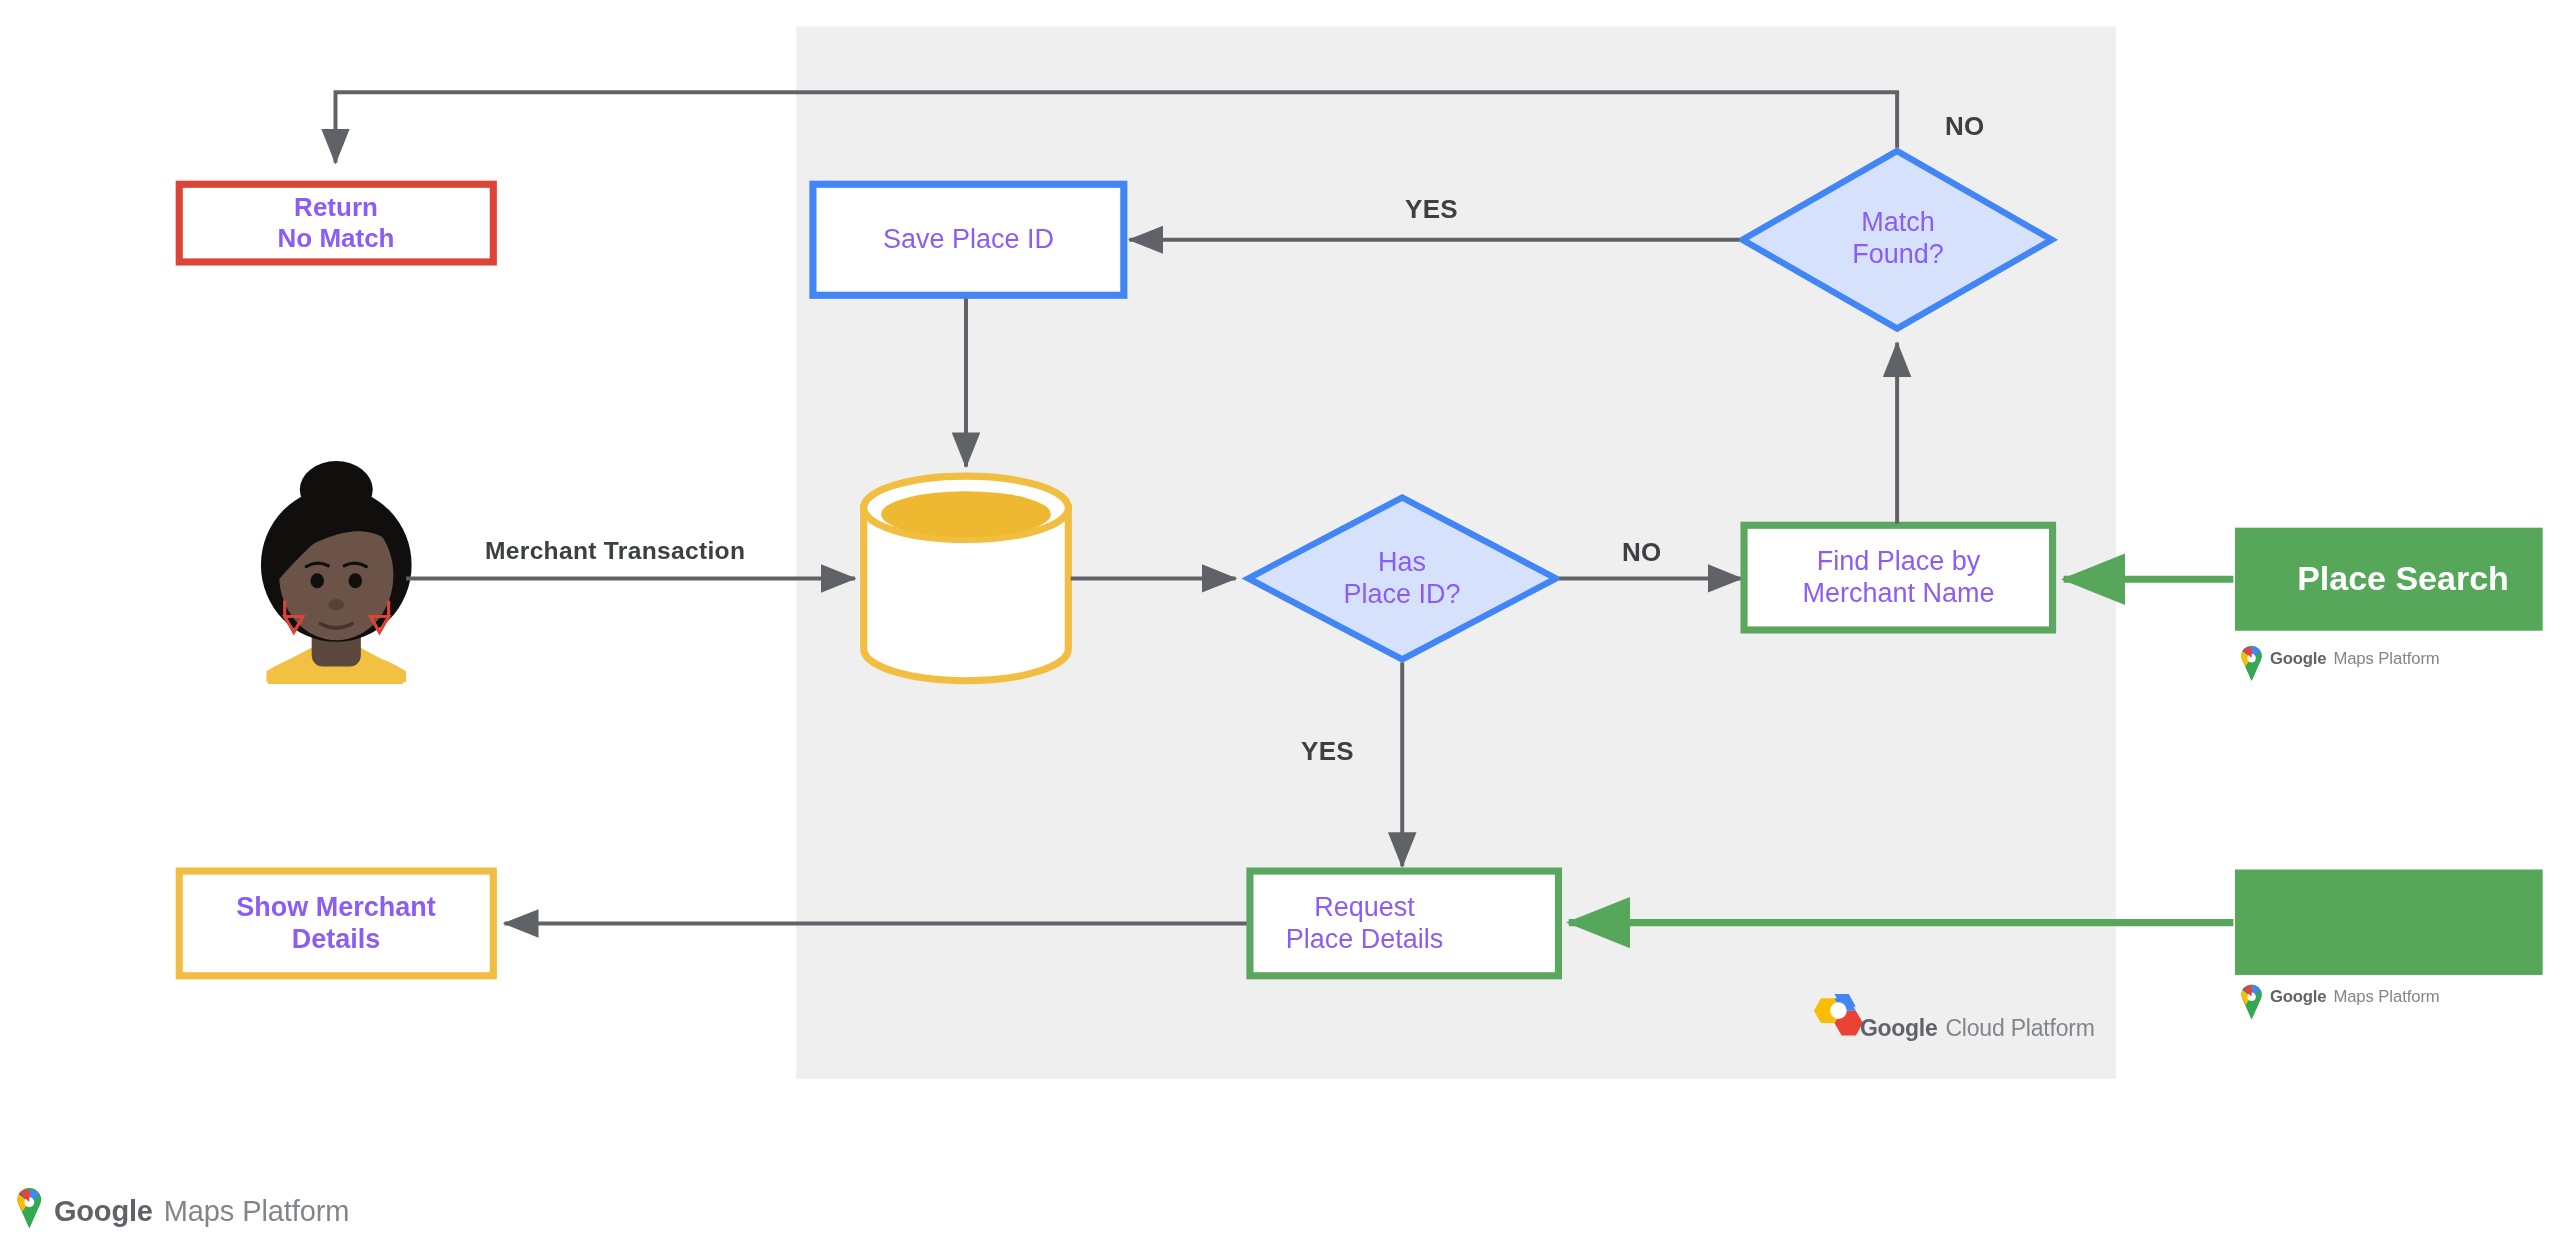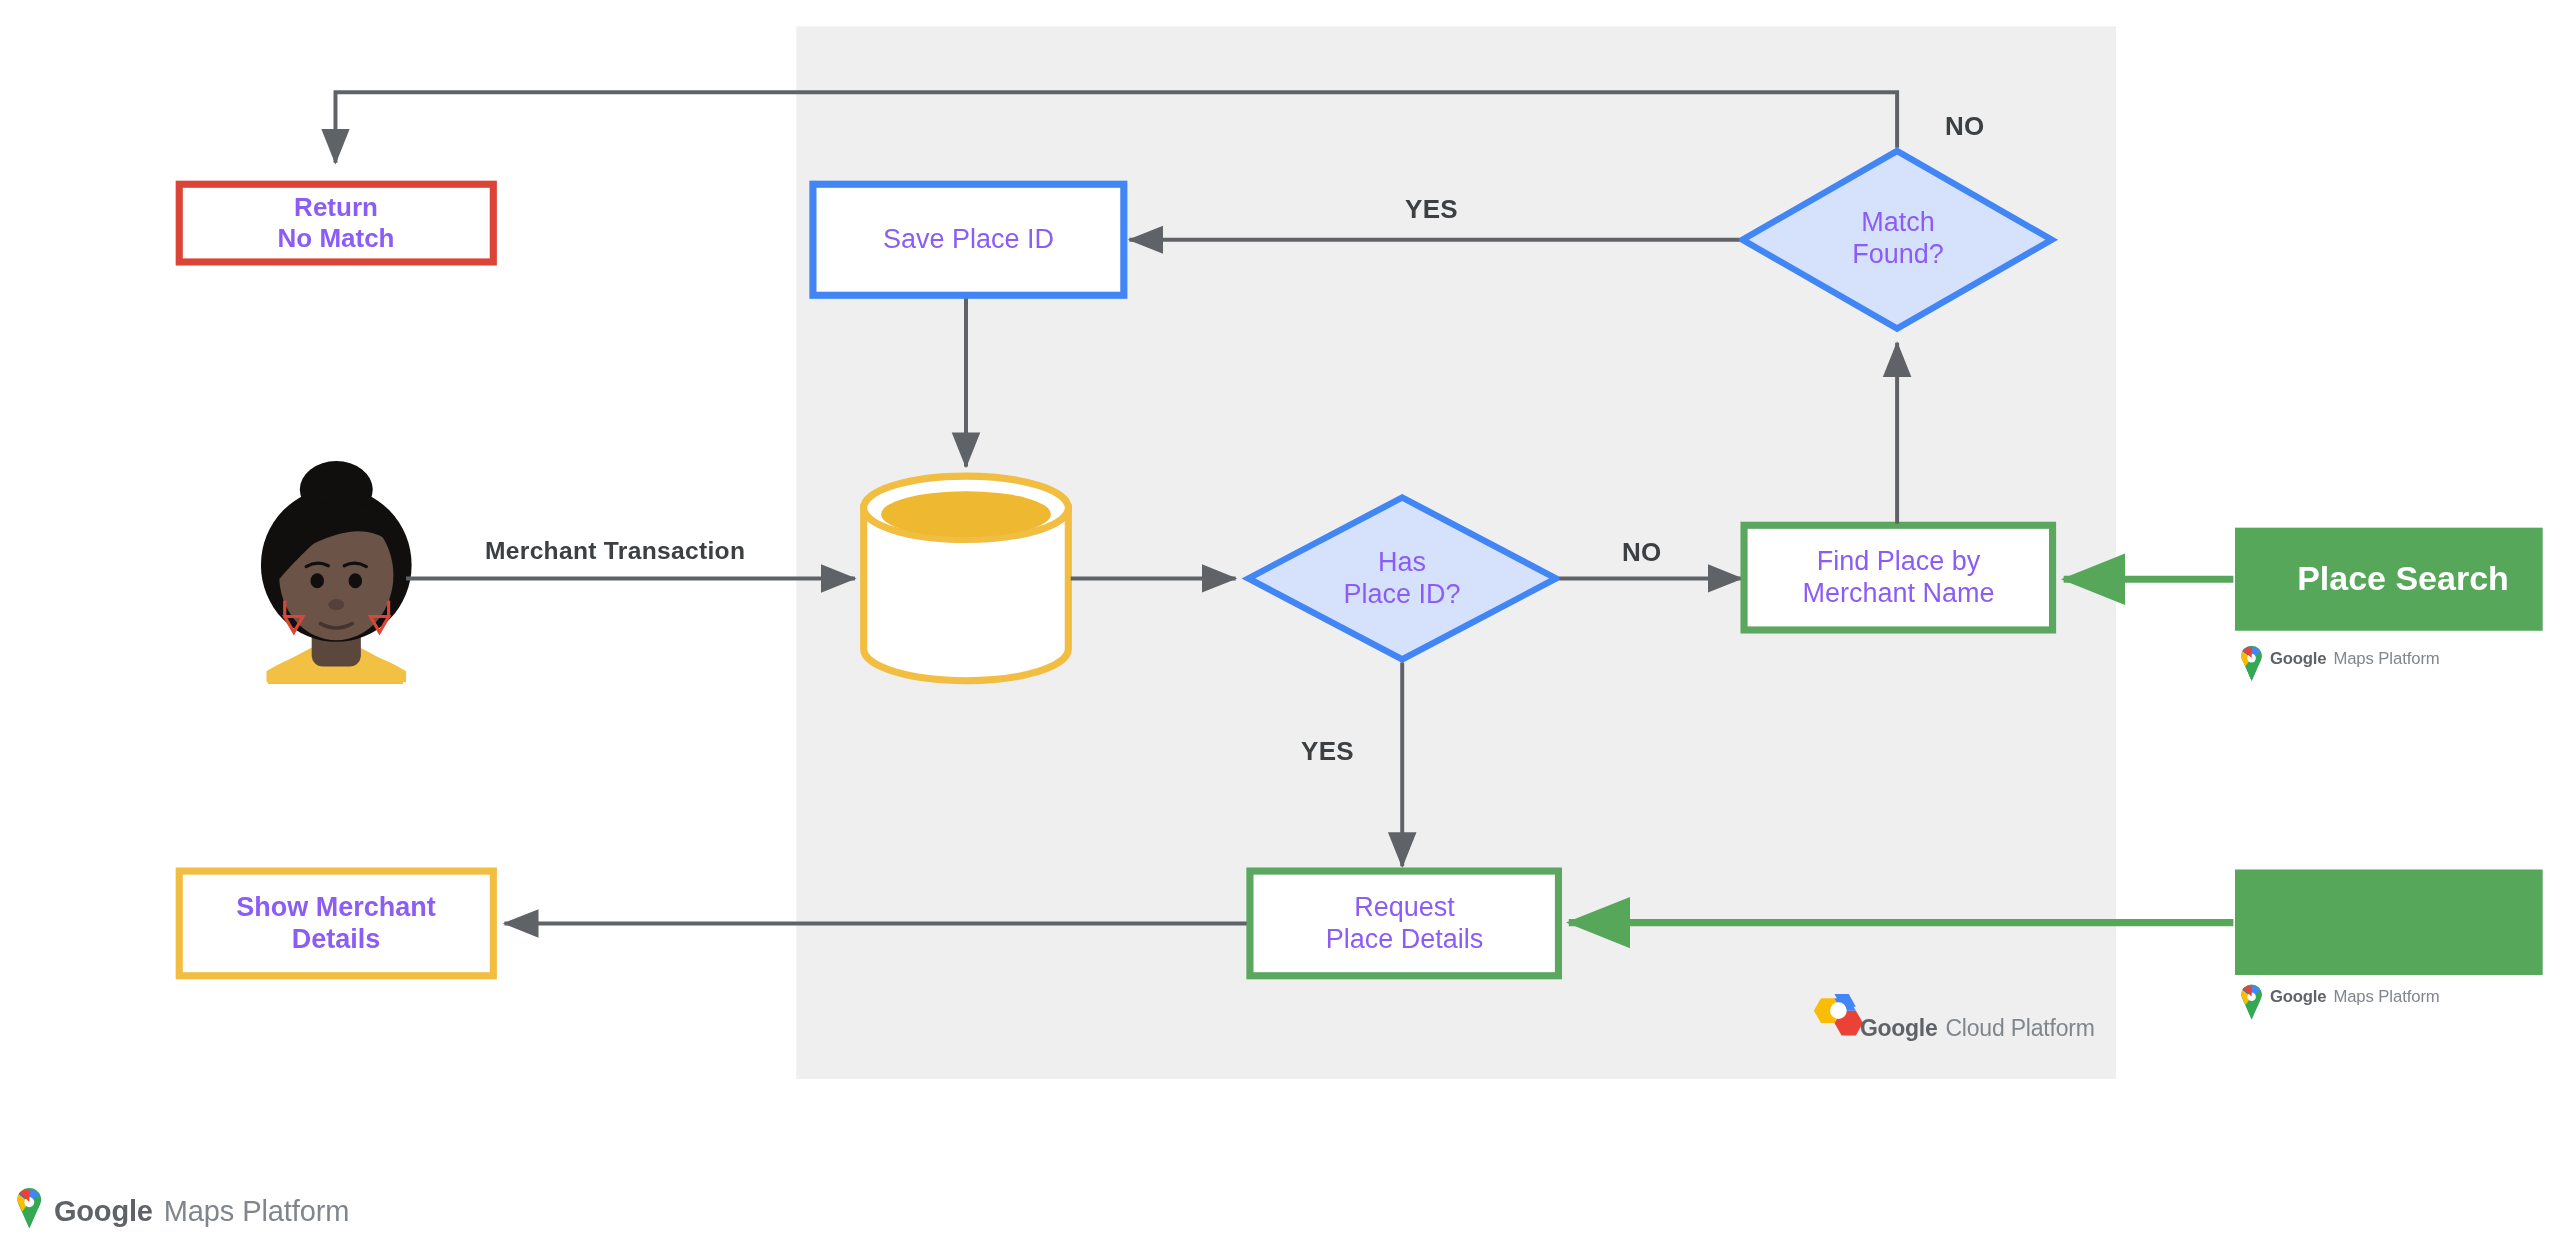--- a/index.html
+++ b/index.html
@@ -241,21 +241,21 @@
 
 
   <div class="node-label" style="left:1744px; top:525px; width:309px; height:105px; font-size:27px; font-weight:normal;">Find Place by
 Merchant Name</div>
 
   <div class="node-label" style="left:1283px; top:530px; width:238px; height:98px; font-size:27px; font-weight:normal;">Has
 Place ID?</div>
 
   <div class="node-label white-on-green" style="left:2235px; top:527px; width:308px; height:103px; font-size:34px;margin-left:14px;">Place Search</div>
 
-  <div class="node-label" style="left:1250px; top:871px; width:309px; height:105px; font-size:27px; font-weight:normal;">Request
+  <div class="node-label" style="left:1210px; top:871px; width:309px; height:105px; font-size:27px; font-weight:normal;">Request
 Place Details</div>
 
 
   <div class="node-label" style="left:179px; top:871px; width:314px; height:105px; font-size:27px;">Show Merchant
 Details</div>
 
   <div class="edge-label" style="left:472px; top:537px; font-size:24.6px;margin-left:13px;">Merchant Transaction</div>
 
   <div class="edge-label" style="left:1405px; top:194px;">YES</div>
 

